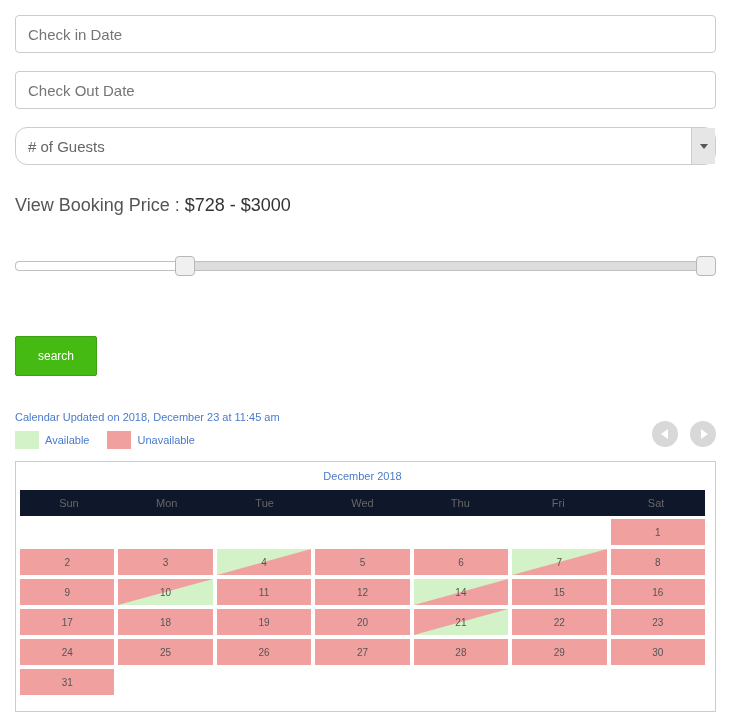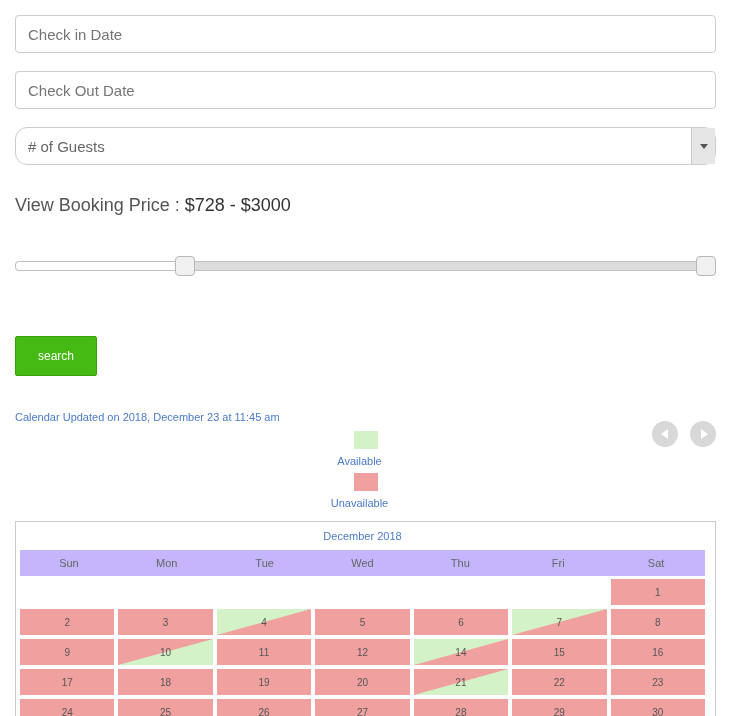--- a/index.html
+++ b/index.html
@@ -12,32 +12,32 @@
   .price-line { font-size: 18px; color: #555; margin-bottom: 40px; font-weight: 400; }
   .price-line b { font-weight: 400; color: #333; }
   .slider { position: relative; width: 100%; height: 20px; margin-bottom: 60px; }
   .track { position: absolute; top: 5px; left: 0; right: 0; height: 10px; background: #ddd; border: 1px solid #c0c0c0; border-radius: 4px; }
   .track-active { position: absolute; top: 5px; left: 0; width: 170px; height: 10px; background: #fff; border: 1px solid #c0c0c0; border-radius: 4px; }
   .handle { position: absolute; top: 0; width: 20px; height: 20px; background: #f0f0f0; border: 1px solid #b8b8b8; border-radius: 4px; cursor: pointer; }
   .h1 { left: 160px; }
   .h2 { right: 0; }
   .search-btn { display: inline-block; background: #44ba12; color: #fff; border: 1px solid #3aa00f; padding: 12px 22px; font-size: 12px; border-radius: 2px; cursor: pointer; margin-bottom: 35px; }
   .cal-updated { font-size: 11px; color: #4a7bc9; margin-bottom: 8px; }
-  .legend-row { display: flex; align-items: center; gap: 6px; margin-bottom: 12px; position: relative; flex-direction: column; }
+  .legend-row { display: flex; align-items: center; gap: 6px; margin-bottom: 12px; position: relative; }
   .swatch { width: 24px; height: 18px; display: inline-block; }
   .sw-avail { background: #d3f2c7; }
   .sw-unavail { background: #f1a0a0; }
   .leg-label { font-size: 11px; color: #4a7bc9; margin-right: 12px; }
   .nav-arrows { position: absolute; right: 0; top: -10px; display: flex; gap: 12px; }
   .arrow { width: 26px; height: 26px; border-radius: 50%; background: #d8d8d8; display: flex; align-items: center; justify-content: center; cursor: pointer; }
   .arrow-l::before { content: ""; width: 0; height: 0; border-top: 5px solid transparent; border-bottom: 5px solid transparent; border-right: 7px solid #fff; margin-right: 2px; }
   .arrow-r::before { content: ""; width: 0; height: 0; border-top: 5px solid transparent; border-bottom: 5px solid transparent; border-left: 7px solid #fff; margin-left: 2px; }
   .cal-box { border: 1px solid #ccc; padding: 8px 10px 16px 4px; }
   .cal-title { text-align: center; font-size: 11px; color: #4a7bc9; margin-bottom: 8px; }
-  .cal-header { display: grid; grid-template-columns: repeat(7, 1fr); background: #c4b5fd; }
+  .cal-header { display: grid; grid-template-columns: repeat(7, 1fr); background: #0f172a; }
   .cal-header > div { text-align: center; font-size: 11px; color: #666; padding: 7px 0; }
   .cal-grid { display: grid; grid-template-columns: repeat(7, 1fr); gap: 4px; margin-top: 3px; }
   .cal-cell { height: 26px; display: flex; align-items: center; justify-content: center; font-size: 10px; color: #555; position: relative; overflow: hidden; }
   .state-empty { background: transparent; }
   .state-unavail { background: #f1a0a0; }
   .state-split { background: #f1a0a0; }
   .state-split::before { content: ""; position: absolute; inset: 0; background: linear-gradient(to bottom right, #d3f2c7 0%, #d3f2c7 49%, #f1a0a0 51%, #f1a0a0 100%); }
   .state-split-rev::before { content: ""; position: absolute; inset: 0; background: linear-gradient(to bottom right, #f1a0a0 0%, #f1a0a0 49%, #d3f2c7 51%, #d3f2c7 100%); }
   .state-split-rev { background: #eab308; }
   .cal-cell span { position: relative; z-index: 2; }

